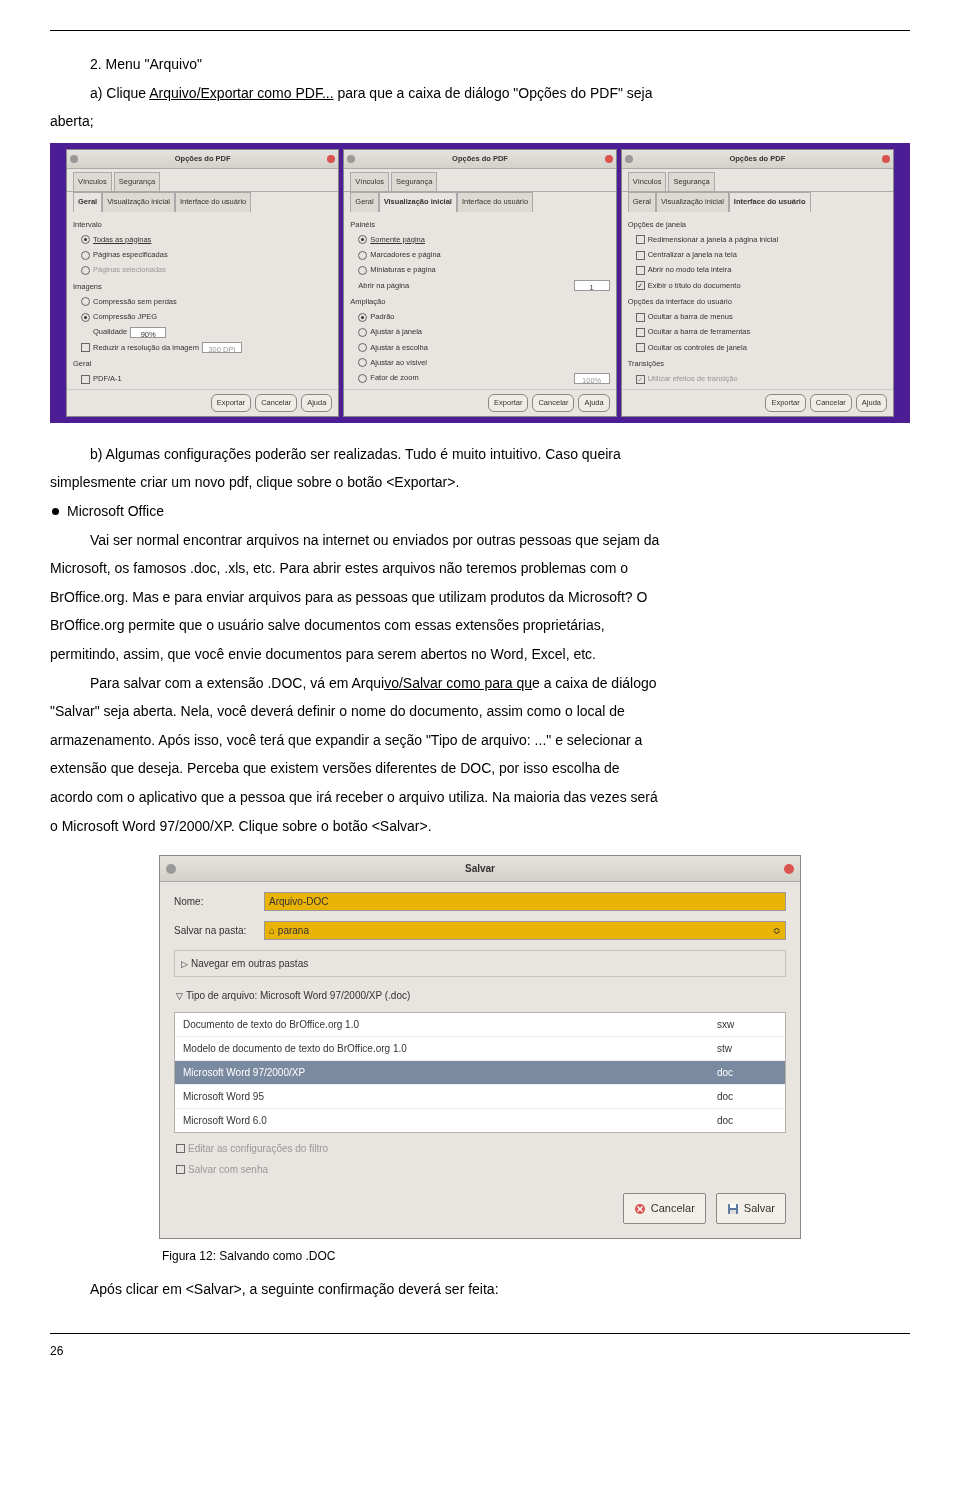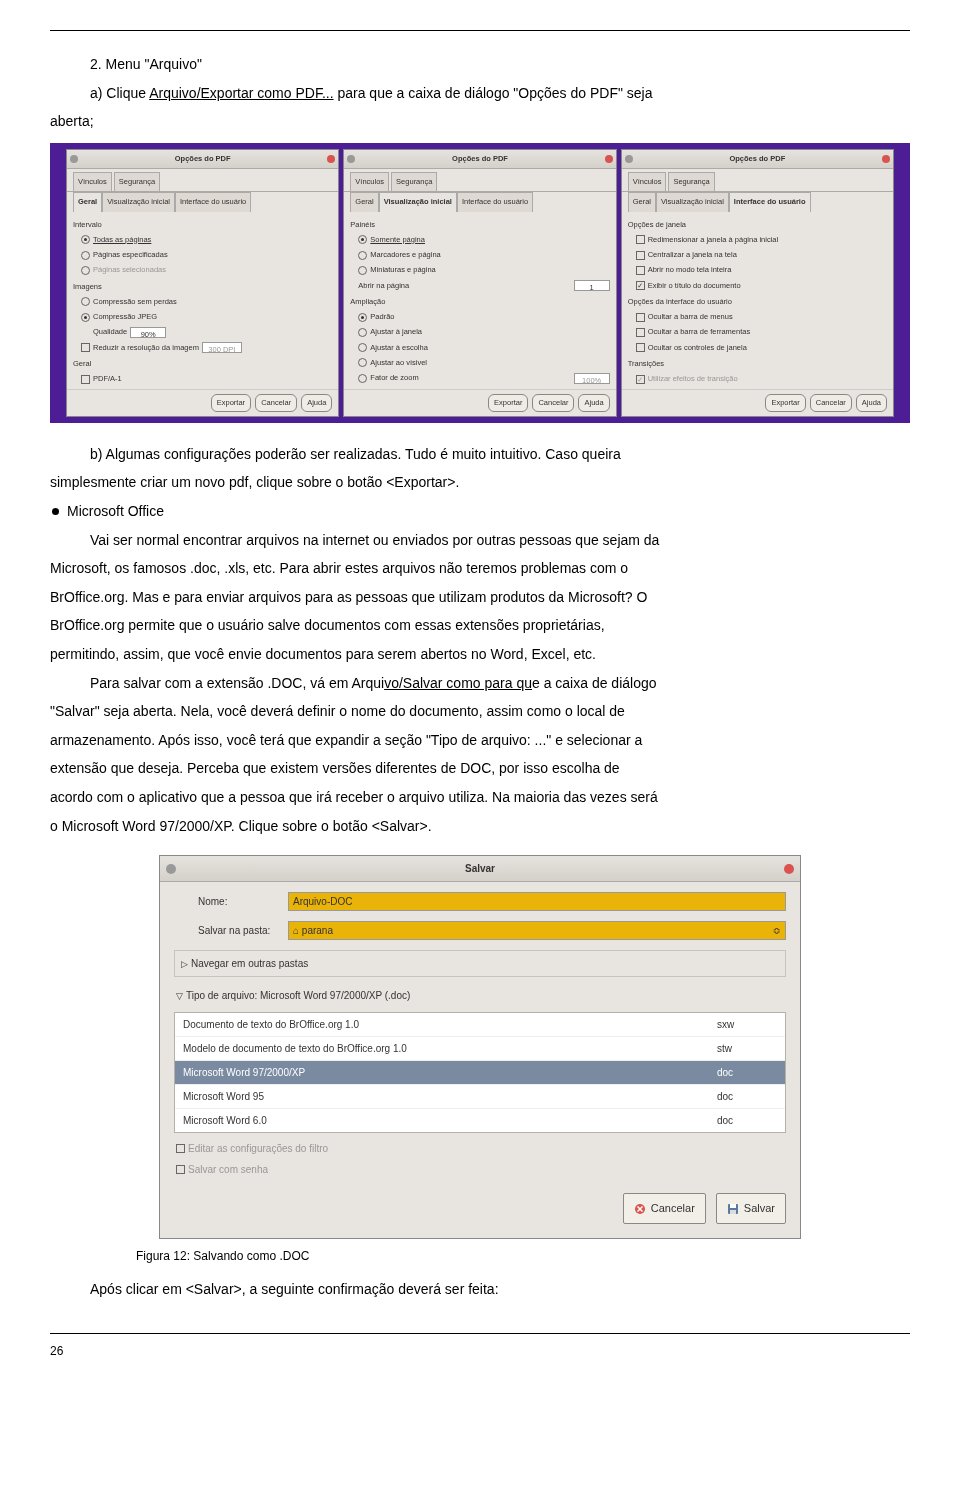--- a/index.html
+++ b/index.html
@@ -63,33 +63,33 @@
     width: 640px;
     margin: 16px auto 6px auto;
     background:#e8e4df;
     border:1px solid #888;
     font-size:10px;
     font-family: Verdana, sans-serif;
     color:#333;
   }
   .save-title { display:flex; justify-content:space-between; align-items:center; background:linear-gradient(#e6e2dd,#d4d0ca); padding:3px 6px; border-bottom:1px solid #aaa; font-weight:bold;}
   .save-body { padding:10px 14px 0 14px;}
-  .srow { display:flex; align-items:flex-start; gap:10px; margin-bottom:10px;margin-left:24px;}
+  .srow { display:flex; align-items:flex-start; gap:10px; margin-bottom:10px;}
   .srow label{ width:80px;}
   .sinp { flex:1; border:1px solid #999; background:#eab308; height:17px; padding:0 4px; display:flex; align-items:center;}
   .tri{font-size:9px; margin-right:3px;}
   .tbl { border:1px solid #b5b0a8; background:#fff; margin-top:4px;}
   .trow { display:flex; padding:2px 8px; border-bottom:1px solid #eee;}
   .trow .c1{flex:1;} .trow .c2{width:60px;}
   .trow.sel{ background:#7a8aa0; color:#fff;}
   .grey{color:#999;}
   .sbtns { display:flex; gap:10px; justify-content:flex-end; padding:14px;}
   .sbtn { border:1px solid #888; background:#f2efe9; padding:4px 10px; border-radius:2px; display:flex; align-items:center; gap:5px; font-size:11px;}
   .sbtn .ic{width:12px;height:12px;}
-  .caption { font-size:12px; margin-left:86px; margin-top:2px; margin-bottom:8px;}
+  .caption { font-size:12px; margin-left:112px; margin-top:2px; margin-bottom:8px;}
   .page-num { font-size:12px; margin-top:30px; border-top:1.5px solid #000; padding-top:6px;}
   p { margin:0 0 2px 0;}
 </style>
 </head>
 <body>
 
 <div class="hr-top"></div>
 
 <p class="indent">2. Menu "Arquivo"</p>
 

